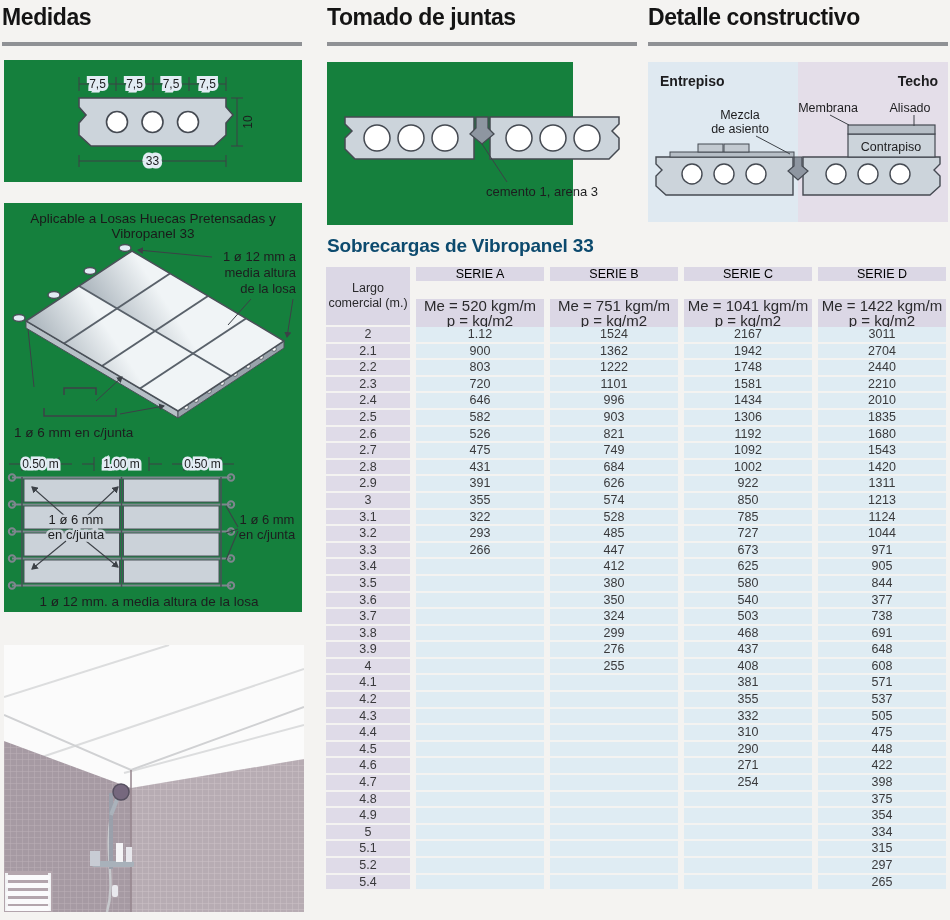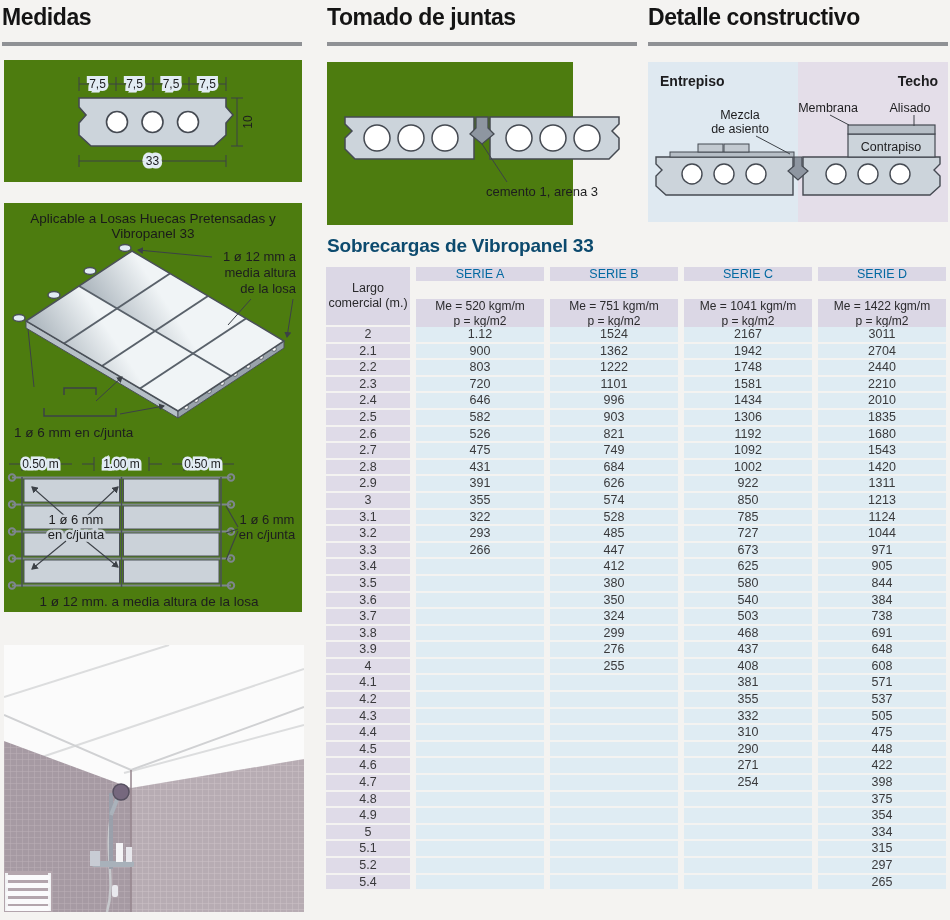--- a/index.html
+++ b/index.html
@@ -1,33 +1,33 @@
 <!DOCTYPE html>
 <html><head>
 <meta charset="utf-8">
 <style>
   html,body{margin:0;padding:0}
   body{width:950px;height:920px;position:relative;background:#f4f3f1;
        font-family:"Liberation Sans",sans-serif;color:#222;overflow:hidden}
   .sec-title{position:absolute;top:4px;font-size:23px;font-weight:bold;color:#141414;letter-spacing:-0.4px}
   .rule{position:absolute;top:42px;height:4px;background:#8f9195}
-  .bluebox{position:absolute;background:#4d7c0f}
+  .bluebox{position:absolute;background:#15803d}
   .aplicable-caption{position:absolute;left:0;top:8px;width:100%;text-align:center;font-size:13.5px;color:#1a1a1a}
   .tbl-title{position:absolute;left:327px;top:235px;font-size:19px;font-weight:bold;color:#0c4a6e;letter-spacing:-0.2px}
   .table-wrap{position:absolute;left:326px;top:267px;width:622px}
   .thead,.trow{display:grid;grid-template-columns:84px 128px 128px 128px 128px;column-gap:6px}
   .cell{display:flex;align-items:center;justify-content:center;color:#39393b}
   .lav{background:#dfdbe8}
   .blue{background:#dfecf3}
   .th-col1{flex-direction:column;height:58px;font-size:12.5px;line-height:15px;background:#dbd7e5;color:#2a2a2c}
   .th-serie{display:flex;flex-direction:column;height:58px}
   .serie-name{height:17px;margin-bottom:18px;display:flex;align-items:center;justify-content:center;
-              background:#dbd7e5;font-size:12.5px;color:#0369a1}
+              background:#dbd7e5;font-size:12.5px;color:#000000}
   .serie-sub{flex:1;display:flex;flex-direction:column;align-items:center;justify-content:center;
-             background:#dbd7e5;font-size:12px;line-height:14.5px;color:#2a2a2c}
+             background:#dbd7e5;font-size:15px;line-height:14.5px;color:#2a2a2c}
   .rows{margin-top:0}
   .trow{margin-top:2px}
   .trow .cell{height:14.6px;font-size:12.5px;line-height:14.6px}
   .photo{position:absolute;left:4px;top:645px;width:300px;height:267px}
   svg text{font-family:"Liberation Sans",sans-serif;fill:#1d1d1f}
   .dimtxt{font-size:12px}
   .halfbg{position:absolute;top:0;height:100%}
 </style>
 </head>
 <body>
@@ -413,21 +413,21 @@
         <div class="cell blue"></div>
         <div class="cell blue">380</div>
         <div class="cell blue">580</div>
         <div class="cell blue">844</div>
       </div>
       <div class="trow">
         <div class="cell lav">3.6</div>
         <div class="cell blue"></div>
         <div class="cell blue">350</div>
         <div class="cell blue">540</div>
-        <div class="cell blue">384</div>
+        <div class="cell blue">377</div>
       </div>
       <div class="trow">
         <div class="cell lav">3.7</div>
         <div class="cell blue"></div>
         <div class="cell blue">324</div>
         <div class="cell blue">503</div>
         <div class="cell blue">738</div>
       </div>
       <div class="trow">
         <div class="cell lav">3.8</div>

